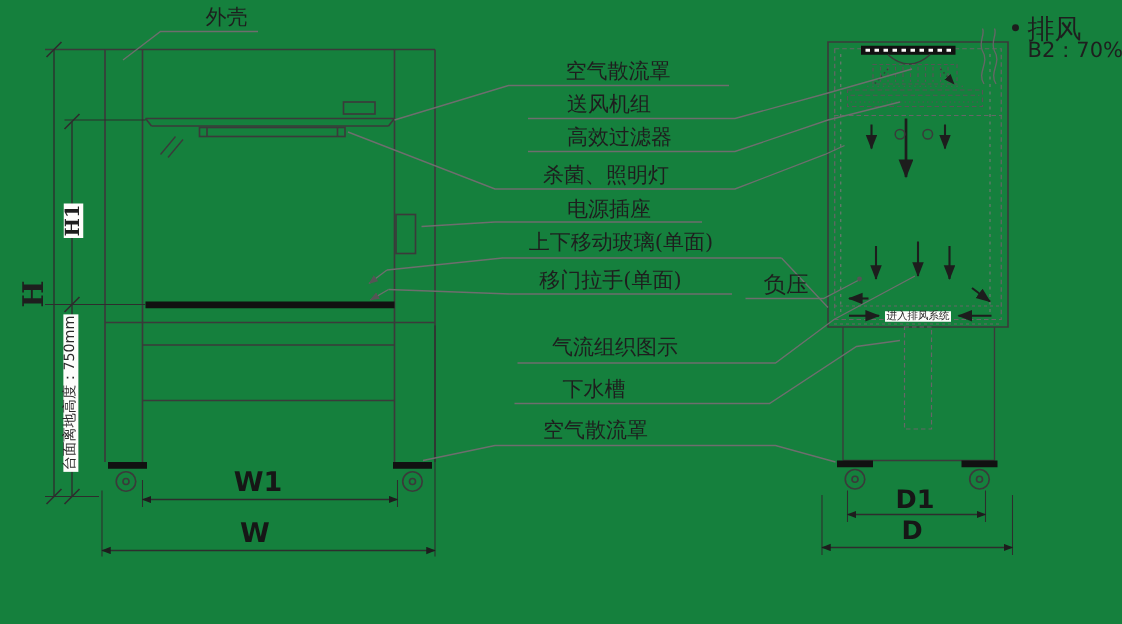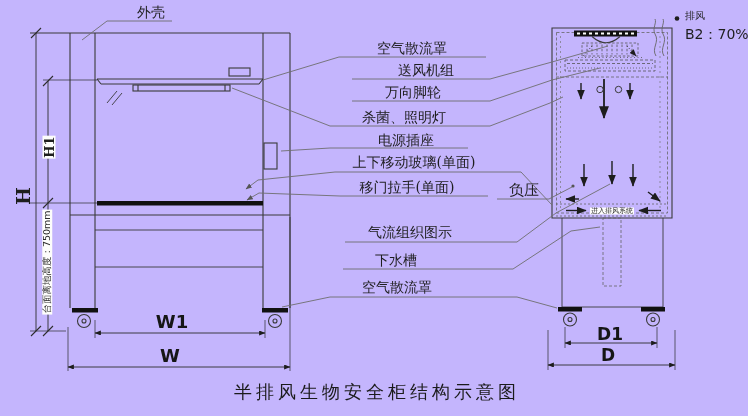--- a/index.html
+++ b/index.html
@@ -1,21 +1,21 @@
 <!DOCTYPE html>
 <html><head>
 <meta charset="utf-8">
 <style>
   html,body{margin:0;padding:0;background:#e8e8e8;}
-  .stage{position:relative;width:748px;height:416px;background:#c4b5fd;overflow:hidden;
+  .stage{position:relative;width:748px;height:416px;background:#15803d;overflow:hidden;
          font-family:"DejaVu Serif","Liberation Serif",serif;color:#242424;}
   svg{position:absolute;left:0;top:0;}
   .lbl{position:absolute;transform:translate(-50%,-50%);white-space:nowrap;
        font-size:14px;line-height:1;color:#1e1e1e;}
-  .lbl-left{position:absolute;white-space:nowrap;font-size:10px;line-height:1;color:#1e1e1e;}
+  .lbl-left{position:absolute;white-space:nowrap;font-size:18px;line-height:1;color:#1e1e1e;}
   .rot{transform:translate(-50%,-50%) rotate(-90deg);}
   .dim{font-family:"DejaVu Sans","Liberation Sans",sans-serif;font-weight:600;font-size:18px;color:#161616;}
   .dim-sm{font-size:17px;}
   .big-h{font-size:19px;font-weight:700;}
   .h1-l{font-size:13px;font-weight:700;background:#fdfdfb;padding:0 1px;}
   .vtext{font-size:9.5px;font-family:"DejaVu Sans","Liberation Sans",sans-serif;
          background:#fdfdfb;padding:0 1px;color:#2a2a2a;}
   .tiny{font-size:7px;color:#2a2a2a;background:#fdfdfb;padding:0 1px;}
   .np{font-size:15px;text-align:center;}
   .title{font-size:18px;letter-spacing:4px;color:#1b1b1b;}
@@ -176,22 +176,22 @@
       <path d="M497,199 H549 L572,187"></path>
       <circle cx="573" cy="186" r="1.6" fill="#555" stroke="none"></circle>
       <path d="M345,242 H517 L556,213 L610,184"></path>
       <path d="M343,269 H513 L571,231 L600,227"></path>
       <path d="M282,307 L330,297 H517 L557,308"></path>
     </g>
   </svg>
 
   <div class="lbl" style="left:151px;top:12px">外壳</div>
   <div class="lbl" style="left:412px;top:48px">空气散流罩</div>
-  <div class="lbl" style="left:426px;top:70px">送风机组</div>
-  <div class="lbl" style="left:413px;top:92px">万向脚轮</div>
+  <div class="lbl" style="left:406px;top:70px">送风机组</div>
+  <div class="lbl" style="left:413px;top:92px">高效过滤器</div>
   <div class="lbl" style="left:404px;top:117px">杀菌、照明灯</div>
   <div class="lbl" style="left:406px;top:140px">电源插座</div>
   <div class="lbl" style="left:414px;top:162px">上下移动玻璃(单面)</div>
   <div class="lbl" style="left:407px;top:187px">移门拉手(单面)</div>
   <div class="lbl np" style="left:524px;top:190px">负压</div>
   <div class="lbl" style="left:410px;top:232px">气流组织图示</div>
   <div class="lbl" style="left:396px;top:260px">下水槽</div>
   <div class="lbl" style="left:397px;top:287px">空气散流罩</div>
 
   <div class="lbl-left" style="left:685px;top:11px">排风</div>
@@ -199,14 +199,13 @@
   <div class="lbl tiny" style="left:612px;top:211px">进入排风系统</div>
   <div class="lbl vtext rot" style="left:47px;top:262px">台面离地高度：750mm</div>
 
   <div class="lbl big-h rot" style="left:23px;top:196px">H</div>
   <div class="lbl h1-l rot" style="left:49px;top:147px">H1</div>
   <div class="lbl dim" style="left:172px;top:322px">W1</div>
   <div class="lbl dim" style="left:170px;top:356px">W</div>
   <div class="lbl dim dim-sm" style="left:610px;top:334px">D1</div>
   <div class="lbl dim dim-sm" style="left:608px;top:355px">D</div>
 
-  <div class="lbl title" style="left:377px;top:392px">半排风生物安全柜结构示意图</div>
 </div>
 
 </body></html>

